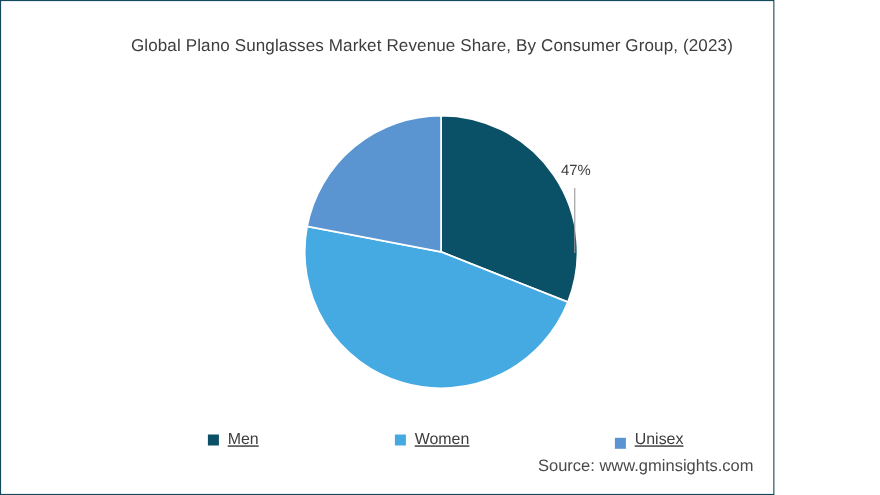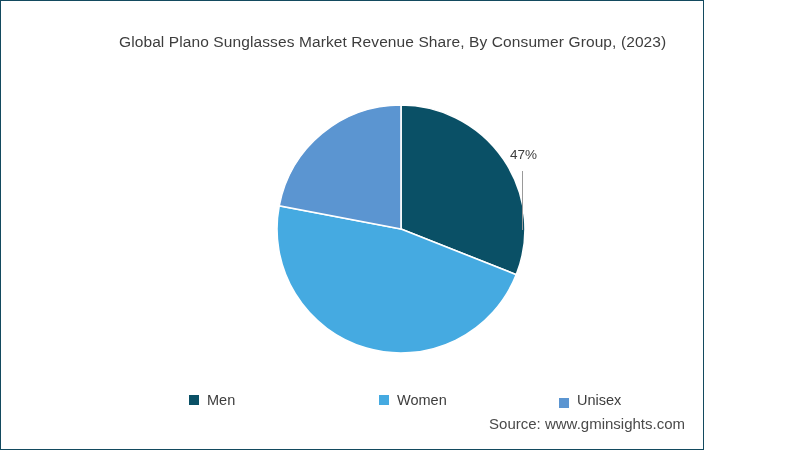--- a/index.html
+++ b/index.html
@@ -66,34 +66,35 @@
     left: 0;
     top: 390px;
     width: 800px;
     height: 24px;
   }
   .legend-item {
     position: absolute;
     display: flex;
     align-items: center;
     white-space: nowrap;
+    text-decoration: underline;
   }
   .legend-swatch {
     width: 10px;
     height: 10px;
     margin-right: 8px;
     flex: none;
   }
   .legend-label {
     font-size: 14.5px;
     color: #3d3d3d;
     line-height: 1;
   }
   #legend-item-0 { left: 188px; top: 2px; }
-  #legend-item-1 { left: 378px; top: 2px; }
+  #legend-item-1 { left: 358px; top: 2px; }
   #legend-item-2 { left: 558px; top: 2px; align-items: flex-end; }
   #source-note {
     position: absolute;
     right: 18px;
     bottom: 17px;
     font-size: 15px;
     color: #4a4a4a;
     white-space: nowrap;
   }
 </style>

